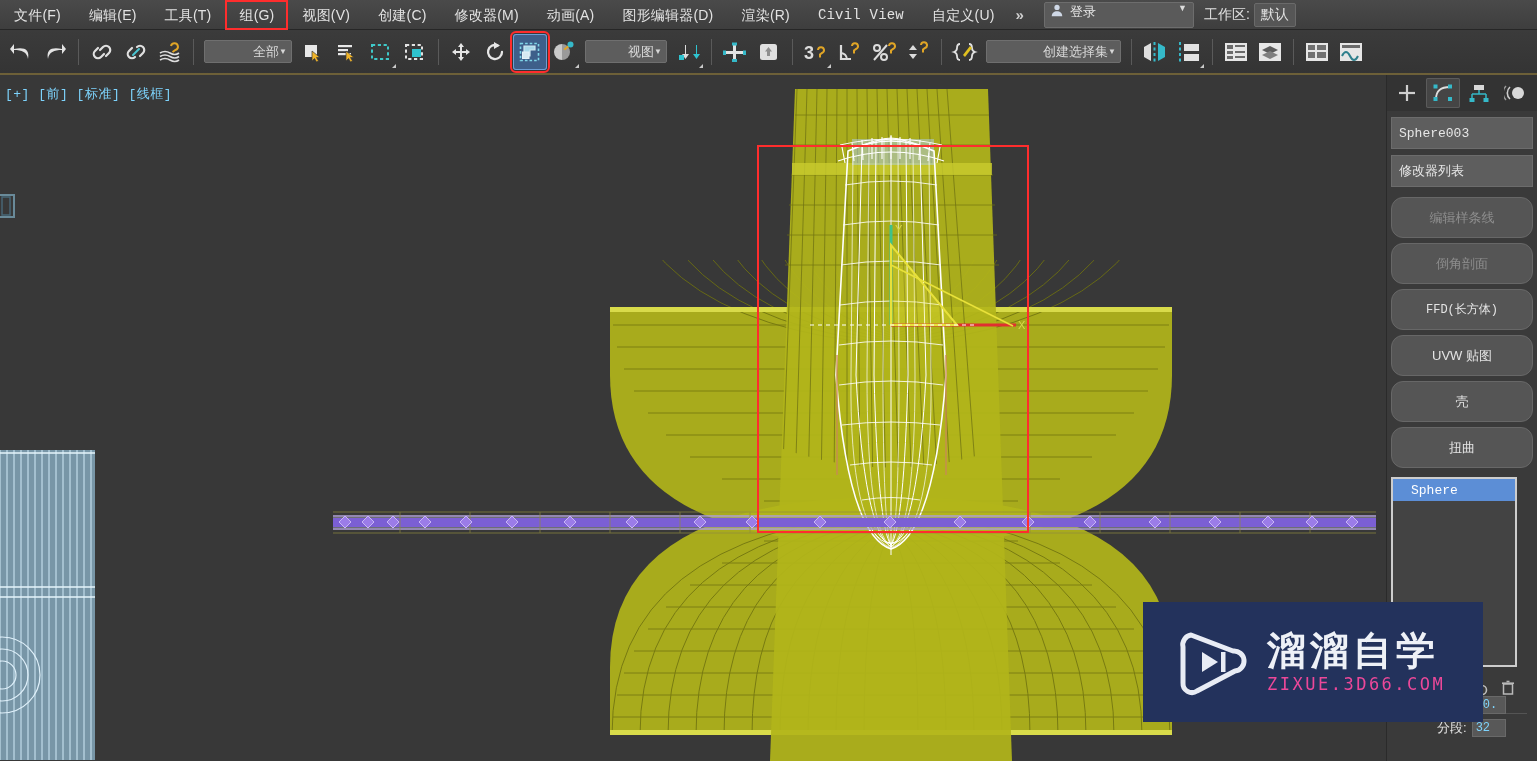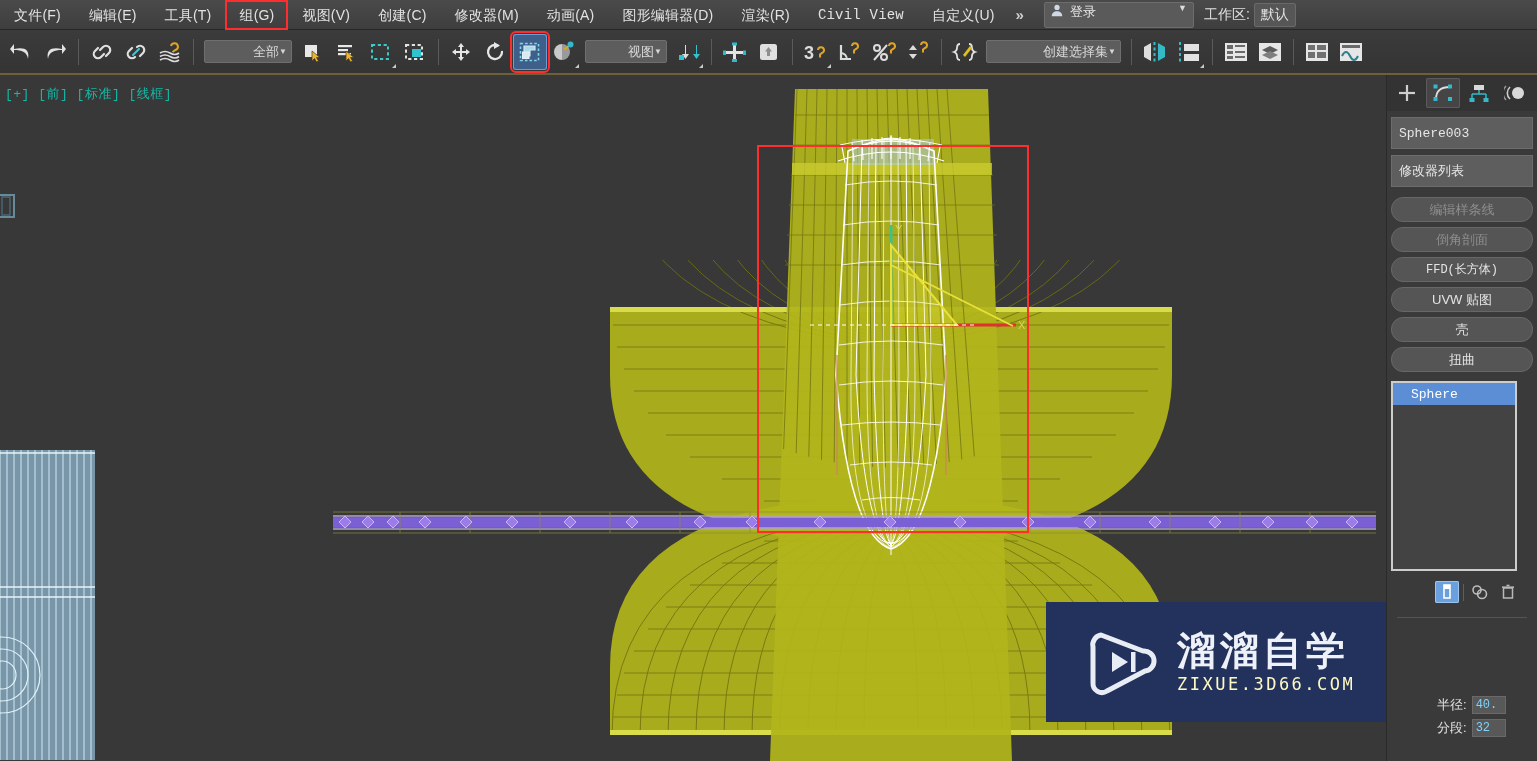--- a/index.html
+++ b/index.html
@@ -61,21 +61,21 @@
     position:absolute; right:2px; bottom:2px; width:0;height:0;
     border-left:4px solid transparent; border-bottom:4px solid #c9c9c9;
   }
 
   
   #viewport{
     position:absolute; left:0; top:75px; width:1386px; height:686px;
     background:#383838; overflow:hidden;
   }
   #vplabel{
-    position:absolute; left:5px; top:10px; font-size:13px; color:#14b8a6;
+    position:absolute; left:5px; top:10px; font-size:13px; color:#7dd3fc;
     font-family:"Liberation Mono","DejaVu Sans Mono",monospace; letter-spacing:.5px;
   }
   #navcube{ position:absolute; left:-6px; top:118px; width:26px; height:30px; opacity:.9;}
 
   .red-sel{
     position:absolute; left:757px; top:70px; width:272px; height:388px;
     border:2px solid #ff2d2d; pointer-events:none; z-index:40;
   }
 
   
@@ -87,21 +87,21 @@
   .cp-tab{ width:34px;height:30px; display:flex;align-items:center;justify-content:center; border-radius:2px;}
   .cp-tab.sel{ background:#454545; box-shadow:inset 0 0 0 1px #5b5b5b;}
   .cp-field{
     margin:6px 4px 0 4px; height:32px; background:#5e5e5e; border:1px solid #6c6c6c;
     display:flex; align-items:center; padding:0 7px; color:#e6e6e6; font-size:13px;
     font-family:"Liberation Mono","DejaVu Sans Mono",monospace;
   }
   .cp-field.cn{ font-family:"Liberation Sans","DejaVu Sans",sans-serif; }
   .cp-modlist{ margin-top:10px; padding:0 4px; display:flex; flex-direction:column; gap:5px;}
   .modbtn{
-    height:25px; background:#555; border:1px solid #676767; border-radius:12px;
+    height:41px; background:#555; border:1px solid #676767; border-radius:12px;
     display:flex;align-items:center;justify-content:center; font-size:13px; color:#e4e4e4;
   }
   .modbtn.dim{ color:#8e8e8e; }
   .modbtn.mono{ font-family:"Liberation Mono","DejaVu Sans Mono",monospace; font-size:12px;}
   #stackbox{
     margin:9px 20px 0 4px; height:190px; background:#434343;
     border:2px solid #cdcdcd;
     overflow:hidden;
   }
   .stack-item{
@@ -118,28 +118,28 @@
   #cp-rollsep{ margin:10px 10px 0 10px; height:1px; background:#545454;}
   #params{ position:absolute; left:0; bottom:22px; width:151px; padding-left:50px; }
   .prow{ display:flex; align-items:center; height:23px; gap:5px; }
   .plabel{ font-size:13px; color:#e0e0e0; white-space:nowrap;}
   .pspin{ background:#585858; border:1px solid #696969; height:18px; min-width:34px;
           color:#7dd3fc; font-size:12px; padding:0 3px; display:flex;align-items:center;
           font-family:"Liberation Mono","DejaVu Sans Mono",monospace;}
 
   
   #watermark{
-    position:absolute; left:1046px; top:602px; width:340px; height:120px;
-    background:#23325c; display:flex; align-items:center; gap:18px; padding-left:35px;
+    position:absolute; left:1143px; top:602px; width:340px; height:120px;
+    background:#23325c; display:flex; align-items:center; gap:18px; padding-left:28px;
     z-index:60;
   }
   #wm-text{ display:flex; flex-direction:column; gap:4px; }
   #wm-cn{ font-size:39px; color:#eef1f7; letter-spacing:4px; font-weight:bold;
           font-family:"DejaVu Sans","Liberation Sans",sans-serif; line-height:1;}
-  #wm-en{ font-size:17px; color:#fef9c3; letter-spacing:2.5px;
+  #wm-en{ font-size:17px; color:#ec4899; letter-spacing:2.5px;
           font-family:"DejaVu Sans Mono","Liberation Mono",monospace;}
 </style>
 </head>
 <body>
 
 <div id="menubar">
   <div class="menu-item">文件(F)</div>
   <div class="menu-item">编辑(E)</div>
   <div class="menu-item">工具(T)</div>
   <div class="menu-item boxed">组(G)</div>

